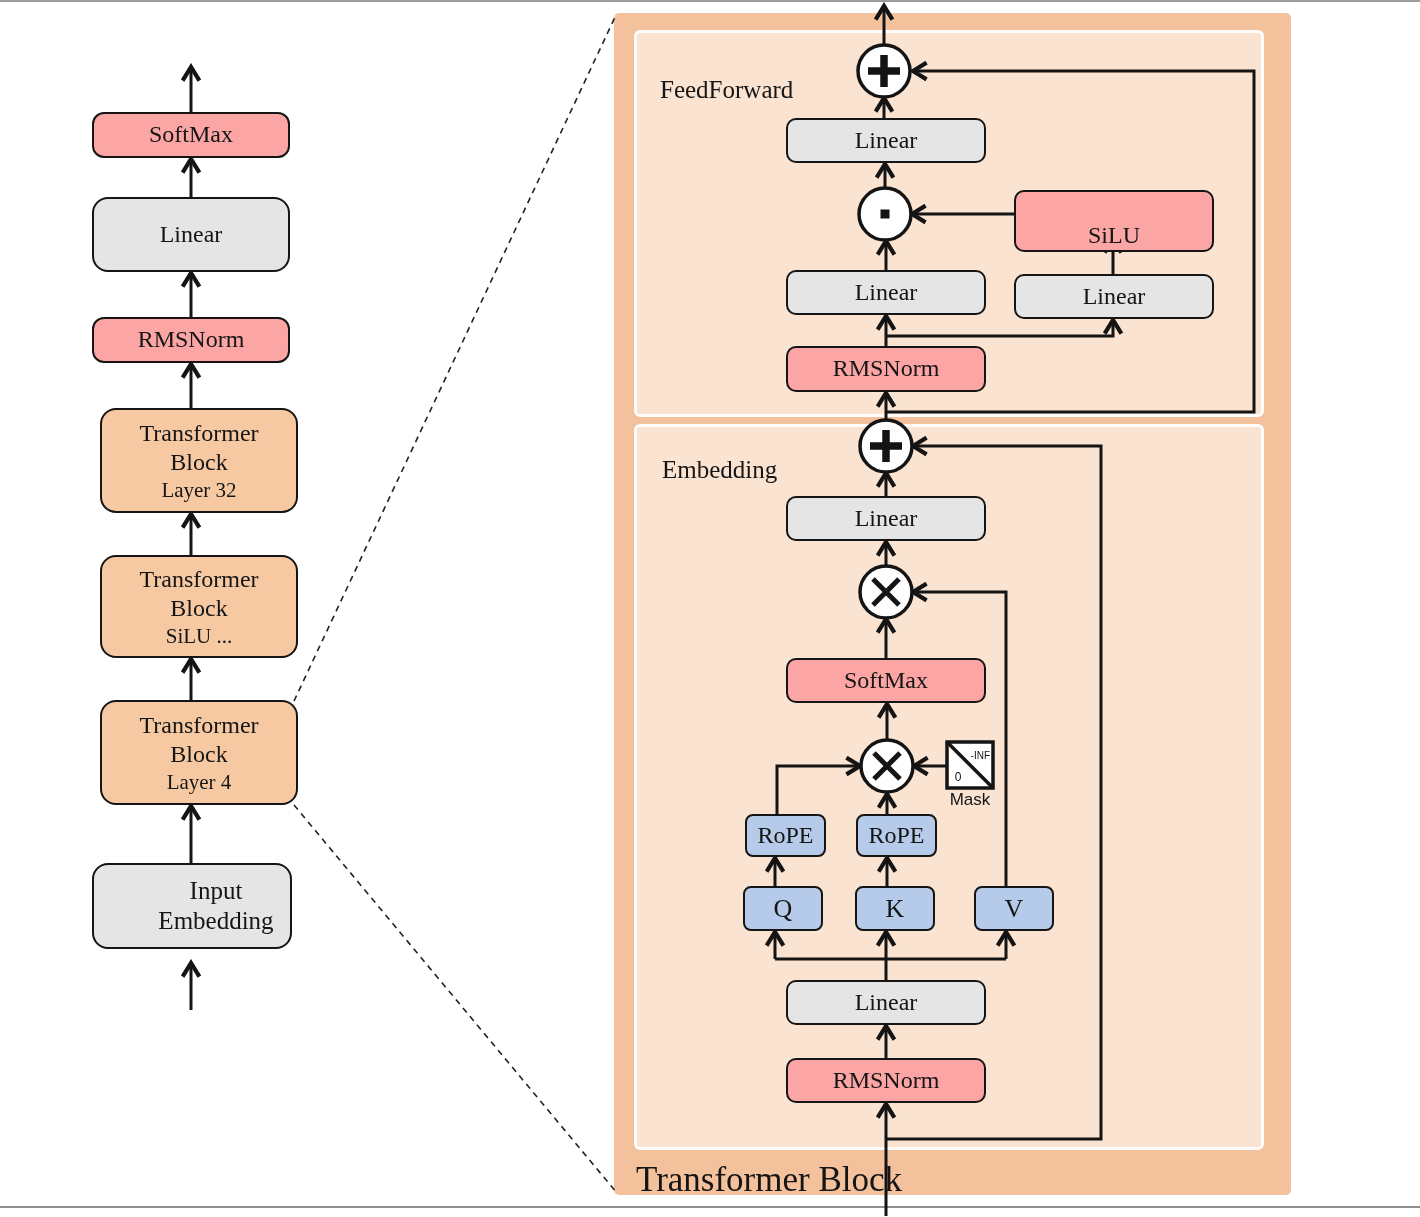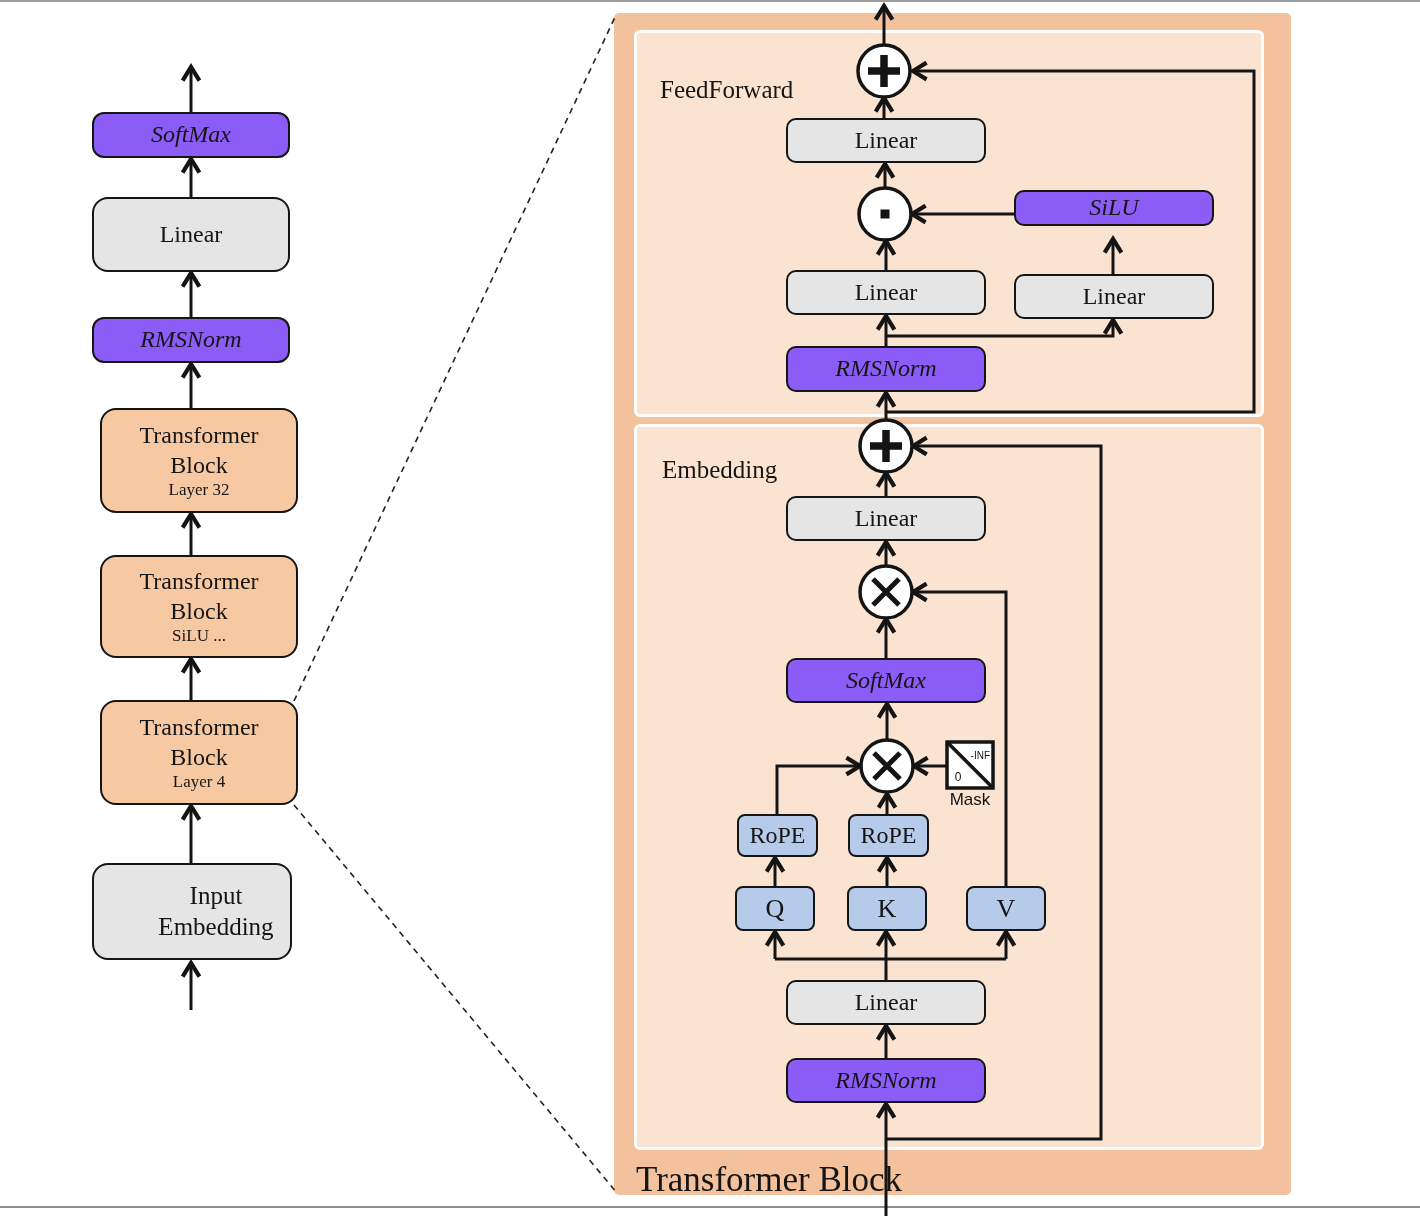--- a/index.html
+++ b/index.html
@@ -5,24 +5,24 @@
   html,body{margin:0;padding:0;background:#ffffff;}
   #stage{position:relative;width:1420px;height:1217px;background:#ffffff;overflow:hidden;
          font-family:"Liberation Serif","DejaVu Serif",serif;color:#151515;}
   .edge-line{position:absolute;left:0;width:1420px;height:2px;background:#9c9c9c;}
   
   .box{position:absolute;box-sizing:border-box;border:2.5px solid #151515;
        display:flex;flex-direction:column;align-items:center;justify-content:center;
        text-align:center;font-size:24px;line-height:1.22;background:#fff;z-index:3;}
   .blue{background:#e5e5e5;}
   .blue2{background:#b5cbe9;}
-  .green{background:#8b5cf6;font-style:italic;}
+  .green{background:#fca5a5;}
   .orange{background:#f7c9a3;margin-left:8px;}
-  .r10{border-radius:10px;} .r8{border-radius:8px;} .r12{border-radius:12px;} .r16{border-radius:16px;}
-  .sub{font-size:17px;line-height:1.15;}
+  .r10{border-radius:10px;} .r8{border-radius:8px;margin-left:8px;} .r12{border-radius:12px;} .r16{border-radius:16px;}
+  .sub{font-size:21px;line-height:1.15;}
   .big{font-size:25px;}
   
   .panel-outer{position:absolute;left:614px;top:13px;width:677px;height:1182px;
                background:#f3c19c;border-radius:5px;z-index:1;}
   .panel-inner{position:absolute;box-sizing:border-box;background:#fae3d1;
                border:3px solid #fffdfb;border-radius:6px;z-index:1;}
   .sec-label{position:absolute;font-size:25px;z-index:3;}
   svg.wires{position:absolute;left:0;top:0;z-index:2;}
 </style>
 </head>
@@ -140,33 +140,33 @@
   <div class="box orange r16" style="left:92px;top:555px;width:198px;height:103px;">
     <span>Transformer</span>
     <span>Block</span>
     <span class="sub">SiLU ...</span>
   </div>
   <div class="box orange r16" style="left:92px;top:700px;width:198px;height:105px;">
     <span>Transformer</span>
     <span>Block</span>
     <span class="sub">Layer 4</span>
   </div>
-  <div class="box blue r16 big" style="left:92px;top:863px;width:200px;height:97px;padding-left:48px;">
+  <div class="box blue r16 big" style="left:92px;top:863px;width:200px;height:86px;padding-left:48px;">
     <span>Input</span>
     <span>Embedding</span>
   </div>
 
   <div class="sec-label" style="left:660px;top:56px;margin-top:20px;">FeedForward</div>
   <div class="sec-label" style="left:662px;top:456px;">Embedding</div>
   <div class="sec-label" style="left:636px;top:1160px;font-size:35px;">Transformer Block</div>
 
   <div class="box blue r10" style="left:786px;top:118px;width:200px;height:45px;">
     <span>Linear</span>
   </div>
-  <div class="box green r10" style="left:1014px;top:190px;width:200px;height:36px;">
+  <div class="box green r10" style="left:1014px;top:190px;width:200px;height:62px;justify-content:flex-end;">
     <span>SiLU</span>
   </div>
   <div class="box blue r10" style="left:786px;top:270px;width:200px;height:45px;">
     <span>Linear</span>
   </div>
   <div class="box blue r10" style="left:1014px;top:274px;width:200px;height:45px;">
     <span>Linear</span>
   </div>
   <div class="box green r10" style="left:786px;top:346px;width:200px;height:46px;">
     <span>RMSNorm</span>

